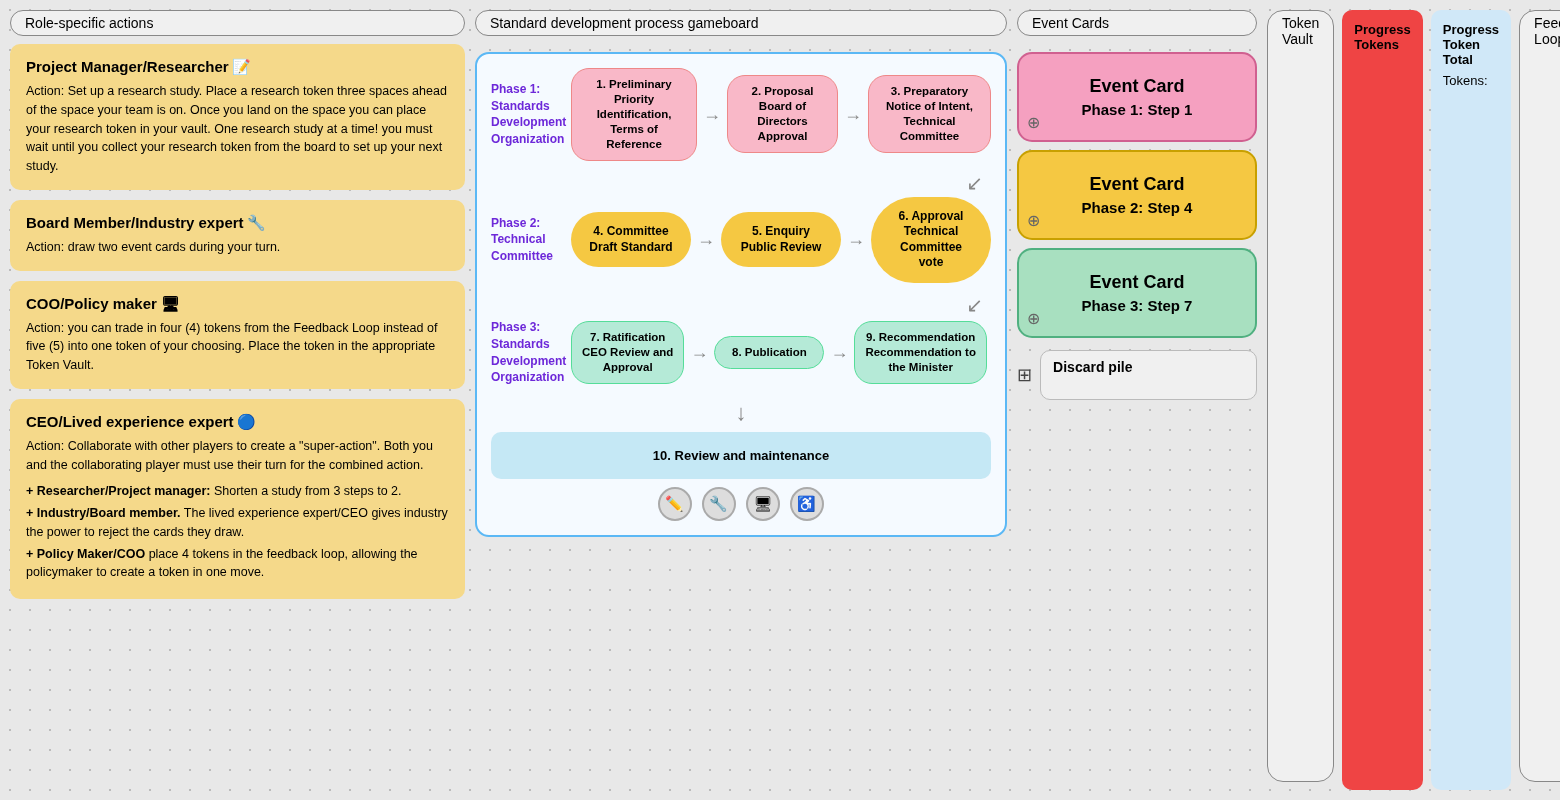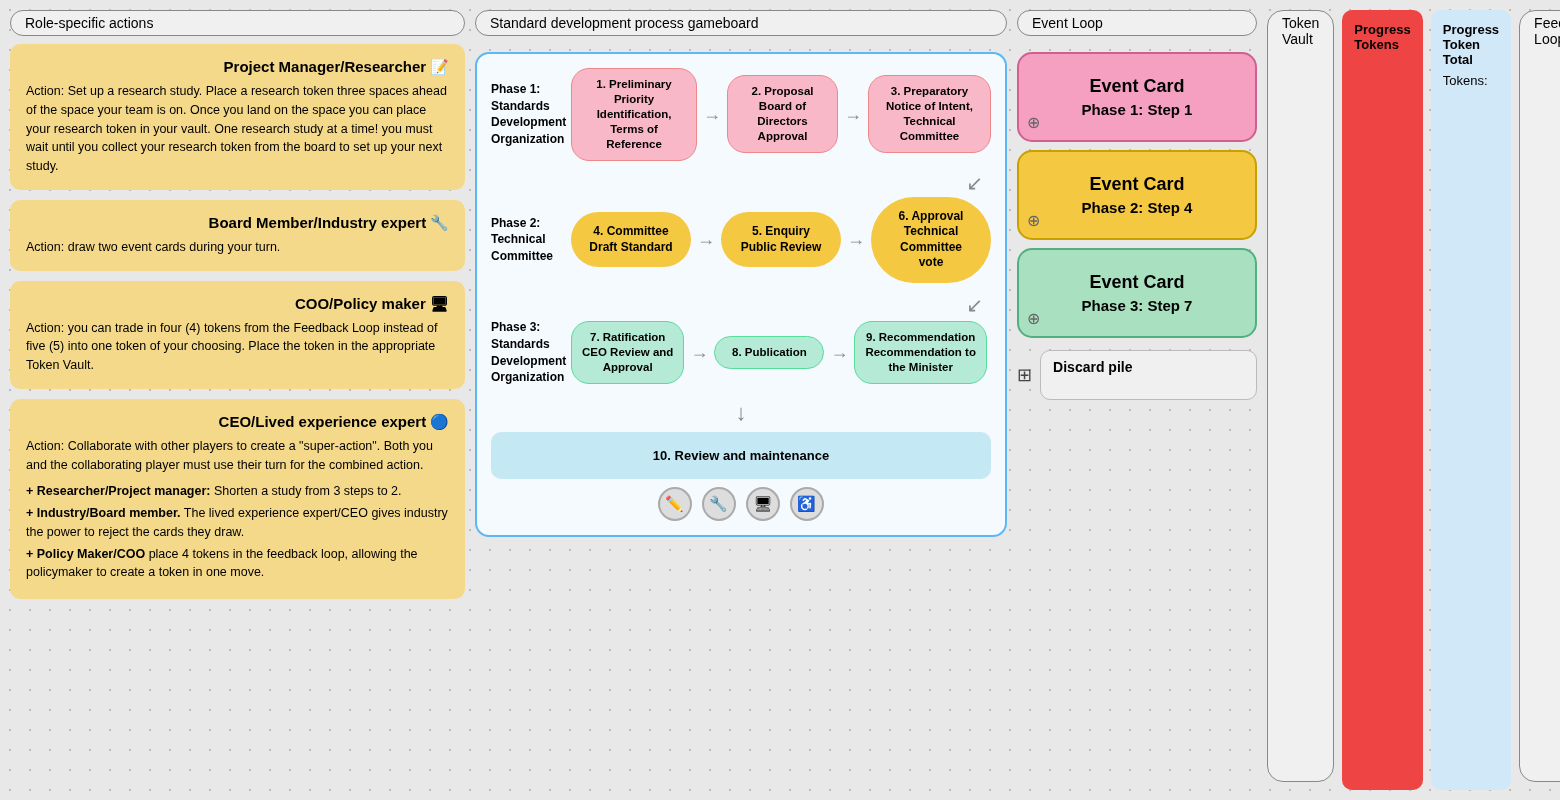--- a/index.html
+++ b/index.html
@@ -45,21 +45,20 @@
     .role-card {
       background: #f5d98a;
       border-radius: 10px;
       padding: 14px 16px;
       margin-bottom: 10px;
     }
     .role-card h3 {
       font-size: 15px;
       font-weight: bold;
       margin-bottom: 6px;
-      text-align: right;
     }
     .role-card p {
       font-size: 12.5px;
       line-height: 1.5;
     }
     .role-card .action-label {
       font-weight: normal;
     }
     .role-card ul {
       margin-top: 8px;
@@ -93,21 +92,21 @@
 
     .phase-row {
       display: flex;
       align-items: center;
       margin-bottom: 14px;
     }
 
     .phase-label {
       font-size: 12px;
       font-weight: bold;
-      color: #000000;
+      color: #6d28d9;
       width: 80px;
       flex-shrink: 0;
       line-height: 1.4;
     }
 
     .phase-steps {
       display: flex;
       align-items: center;
       gap: 6px;
       flex: 1;
@@ -424,21 +423,21 @@
       <div class="gameboard-icons">
         <div class="icon-btn">✏️</div>
         <div class="icon-btn">🔧</div>
         <div class="icon-btn">🖥</div>
         <div class="icon-btn">♿</div>
       </div>
     </div>
   </div>
 
   <div class="event-cards-panel">
-    <span class="panel-label">Event Loop</span>
+    <span class="panel-label">Event Cards</span>
 
     <div class="event-card event-card-pink">
       <div class="event-card-title">Event Card</div>
       <div class="event-card-subtitle">Phase 1: Step 1</div>
       <span class="corner-icon">⊕</span>
     </div>
 
     <div class="event-card event-card-yellow">
       <div class="event-card-title">Event Card</div>
       <div class="event-card-subtitle">Phase 2: Step 4</div>

